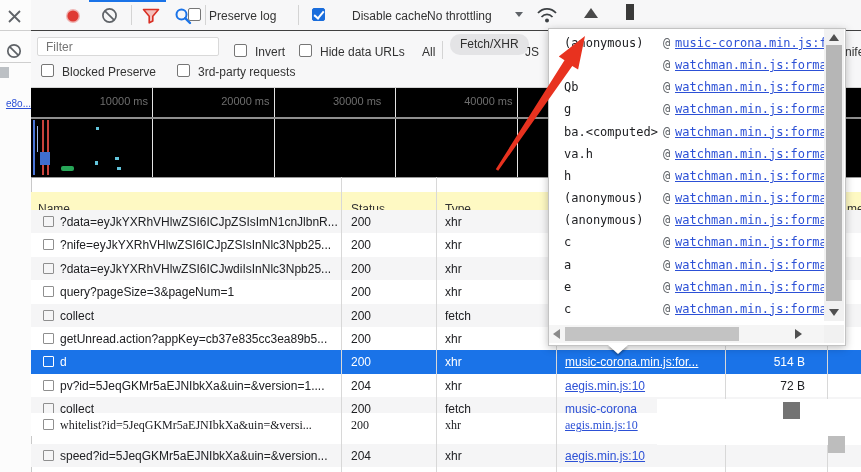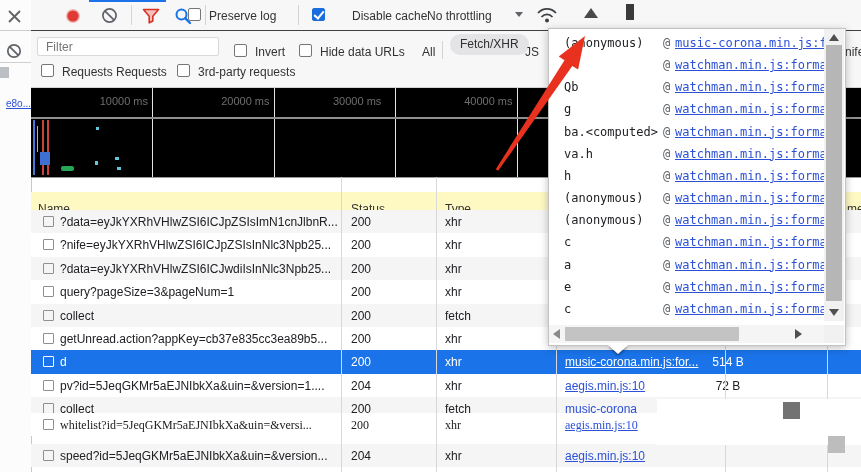--- a/index.html
+++ b/index.html
@@ -45,21 +45,21 @@
   .row{position:absolute;left:0;width:830px;height:24px;background:#fff;}
   .row.stripe{background:#f5f5f6;}
   .row.selected{background:#1a73e8;color:#fff;}
   .rcb{position:absolute;left:12px;top:6px;width:11px;height:11px;border:1px solid #8f8f8f;border-radius:1px;box-sizing:border-box;}
   .row.selected .rcb{border-color:#fff;}
   .cell{position:absolute;top:5px;white-space:nowrap;overflow:hidden;}
   .c-name{left:29px;width:280px;}
   .c-status{left:320px;width:80px;}
   .c-type{left:414px;width:100px;}
   .c-init{left:534px;width:156px;}
-  .c-size{left:655px;width:93px;text-align:center;padding-right:9px;box-sizing:border-box;}
+  .c-size{left:690px;width:93px;text-align:right;padding-right:9px;box-sizing:border-box;}
   a.ln{color:#2c50d6;text-decoration:underline;cursor:pointer;}
   .row.selected a.ln{color:#fff;}
   
   .patch{position:absolute;left:657px;top:399px;width:204px;height:46px;background:#fff;}
   .sq1{position:absolute;left:783px;top:402px;width:17px;height:17px;background:#737373;}
   .sq2{position:absolute;left:828px;top:436px;width:17px;height:17px;background:#bdbdbd;}
   
   .popup{position:absolute;left:548px;top:28px;width:298px;height:318px;background:#fff;
          border:1px solid #c3c3c3;box-shadow:0 2px 8px rgba(0,0,0,.25);box-sizing:border-box;}
   .frames{position:absolute;left:0;top:0;width:275px;height:292px;overflow:hidden;}
@@ -145,21 +145,21 @@
     <span class="chip" style="left:289px;top:14px;">Hide data URLs</span>
     <span class="chip" style="left:391px;top:14px;">All</span>
     <div class="vsep" style="left:411px;top:10px;height:18px;"></div>
     <span class="pill">Fetch/XHR</span>
     <span class="chip" style="left:494px;top:14px;">JS</span>
     <span class="frag" style="left:814px;top:14px;width:16px;">nife</span>
   </div>
 
   <div class="tbar tbar3">
     <div class="cb" style="left:10px;top:5px;"></div>
-    <span class="chip" style="left:31px;top:6px;">Requests Requests</span>
+    <span class="chip" style="left:31px;top:6px;">Blocked Preserve</span>
     <div class="cb" style="left:146px;top:5px;"></div>
     <span class="chip" style="left:167px;top:6px;">3rd-party requests</span>
   </div>
 
   <div class="overview">
     <div id="ticks">
         <div class="gridline" style="left: 121px;"></div>
         <span class="tick" style="left: 59px; width: 58px; text-align: right;">10000 ms</span>
         <div class="gridline" style="left: 242.5px;"></div>
         <span class="tick" style="left: 180.5px; width: 58px; text-align: right;">20000 ms</span>

